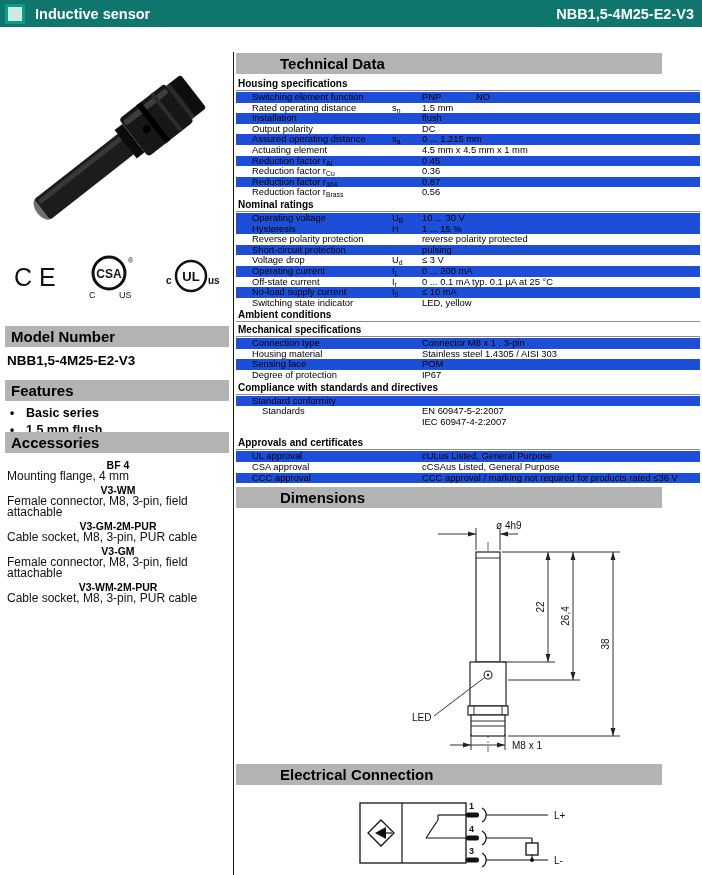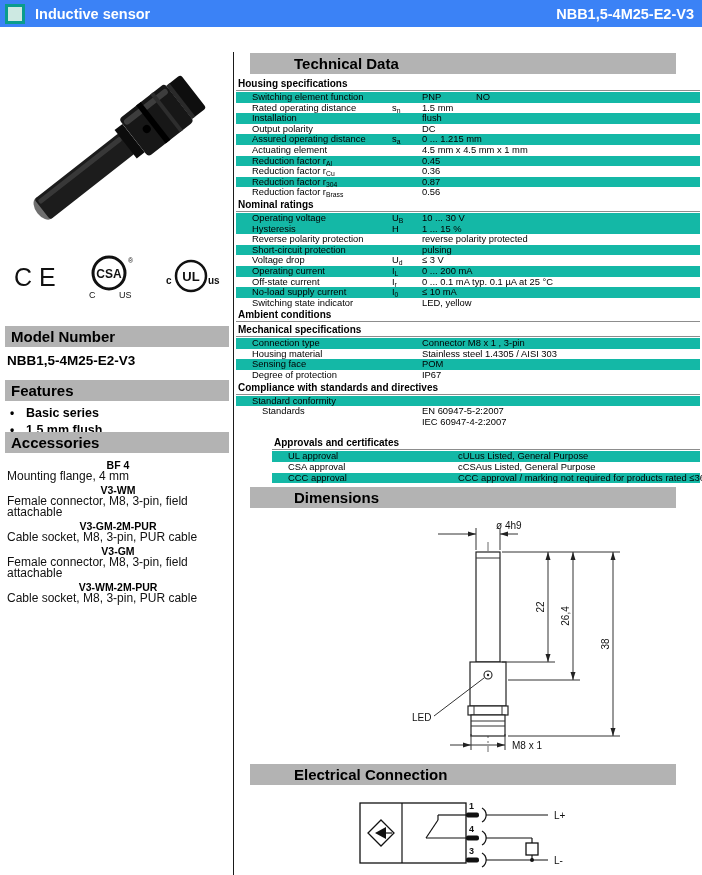--- a/index.html
+++ b/index.html
@@ -3,51 +3,51 @@
 <meta charset="utf-8">
 <style>
   * { margin:0; padding:0; box-sizing:border-box; }
   html,body { width:702px; height:875px; }
   body {
     position:relative; background:#ffffff; overflow:hidden;
     font-family:"Liberation Sans","DejaVu Sans",sans-serif; color:#000;
   }
   
   .top-header { position:absolute; left:0; top:0; width:702px; height:27px;
-    background:#3b82f6; display:flex; align-items:center; }
+    background:#0f766e; display:flex; align-items:center; }
   .teal-square { width:20px; height:20px; margin-left:5px;
     background:#cde9e2; border:3px solid #0a9c8d; }
   .hdr-title { color:#fff; font-weight:bold; font-size:14.5px; margin-left:10px; }
   .hdr-model { color:#fff; font-weight:bold; font-size:14.5px; margin-left:auto; margin-right:8px; }
   
   .v-divider { position:absolute; left:233px; top:52px; width:1px; height:823px; background:#1a1a1a; }
   
   .bar { background:#b3b3b3; font-weight:bold; font-size:15px; padding:2px 6px; height:21px; line-height:17px; }
   .left-bar { position:absolute; left:5px; width:224px; }
-  .right-bar { position:absolute; left:250px; width:426px;padding-left:44px; }
+  .right-bar { position:absolute; left:236px; width:426px;padding-left:44px; }
   
   .photo-wrap { position:absolute; left:8px; top:56px; width:218px; height:192px; }
   .logo-row { position:absolute; left:14px; top:252px; width:208px; height:50px;
     display:flex; align-items:center; justify-content:space-between; }
   .ce-text { font-size:25px; letter-spacing:7px; color:#111; }
   .model-value { position:absolute; left:7px; top:353px; font-weight:bold; font-size:13.5px; }
   .features-list { position:absolute; left:10px; top:405px; width:215px; }
   .feature-item { display:flex; font-weight:bold; font-size:12.5px; line-height:17px; }
   .feature-bullet { width:16px; font-size:12px; }
   .acc-list { position:absolute; left:7px; top:457px; width:222px; }
   .acc-code { font-weight:bold; font-size:10.5px; line-height:12px; margin-top:2px;text-align:center; }
   .acc-desc { font-size:12px; line-height:11px; color:#111; }
   
   .tech-sections { position:absolute; left:236px; top:77px; width:464px; }
-  .spec-section.gap { margin-top:9px;margin-left:36px; }
+  .spec-section.gap { margin-top:9px; }
   .section-title { font-weight:bold; font-size:10px; line-height:11px; padding:1px 0 1px 2px;
     border-bottom:1px solid #8d8d8d; margin-bottom:1px; }
   .spec-row { position:relative; height:10.6px; font-size:9.4px; line-height:10.6px; }
   .spec-row.tall { height:21.2px; }
-  .spec-row.shaded { background:#14b8a6; }
+  .spec-row.shaded { background:#1d4ed8; }
   .spec-label { position:absolute; left:16px; top:0; white-space:nowrap; }
   .spec-label.indent2 { left:26px; }
   .spec-symbol { position:absolute; left:156px; top:0; }
   .spec-value { position:absolute; left:186px; top:0; white-space:nowrap; }
   .spec-value2 { position:absolute; left:240px; top:0; }
   .sub { font-size:6.8px; vertical-align:-2px; }
   
   .dims-svg { position:absolute; left:398px; top:514px; }
   .elec-svg { position:absolute; left:330px; top:795px; }
   svg text { font-family:"Liberation Sans","DejaVu Sans",sans-serif; }

